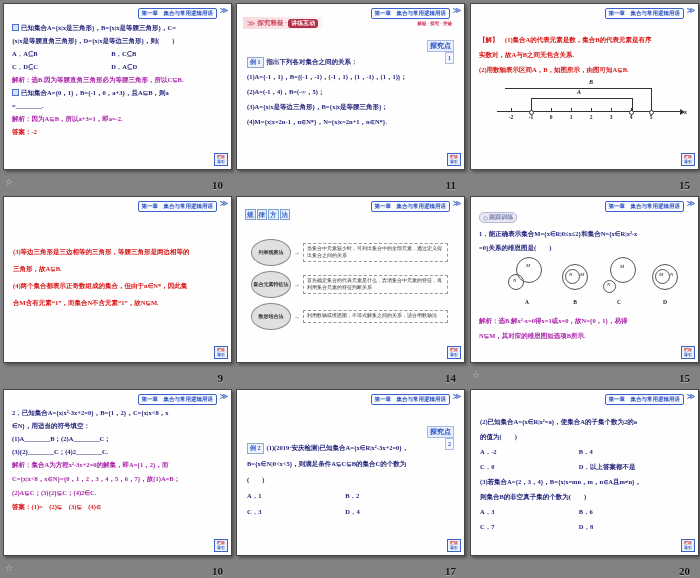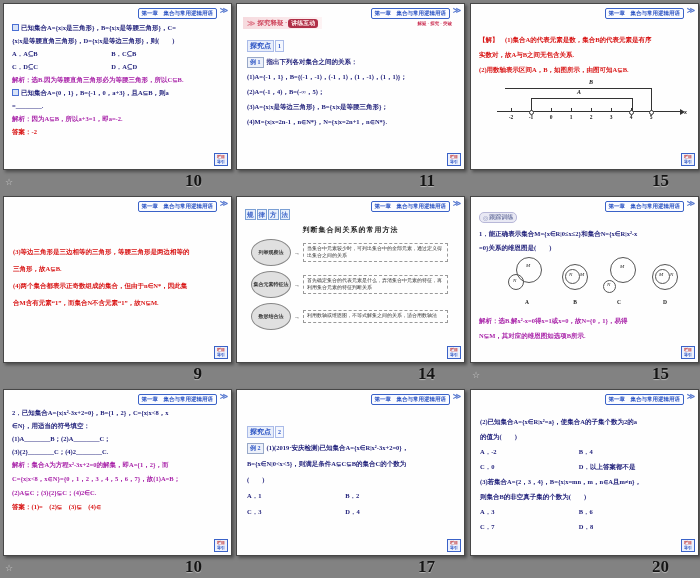--- a/index.html
+++ b/index.html
@@ -1,21 +1,21 @@
 <!DOCTYPE html>
 <html><head>
 <meta charset="utf-8">
 <style>
   html,body{margin:0;padding:0;}
   #canvas{position:relative;width:700px;height:578px;background:#828282;overflow:hidden;
           font-family:"Liberation Serif", serif;}
   .cell{position:absolute;width:233px;height:193px;}
   .slide{position:absolute;left:3px;top:3px;width:227px;height:165px;background:#fefefe;
          border:1px solid #474747;box-shadow:2px 2px 3px rgba(0,0,0,.4);overflow:hidden;}
-  .pagenum{position:absolute;right:31px;bottom:2px;font-weight:bold;font-size:17px;color:#141414;
+  .pagenum{position:absolute;right:10px;bottom:2px;font-weight:bold;font-size:11px;color:#141414;
            text-shadow:0 1px 1px rgba(255,255,255,.45);}
   .wm{position:absolute;left:5px;bottom:6px;font-size:9px;color:#d8d8d8;opacity:.8;}
   
   .hdrbox{position:absolute;top:4px;right:14px;height:9px;line-height:9px;padding:0 3px;
           border:1px solid #3a62c8;border-radius:2px;background:#fbfcff;
           font-size:5.5px;font-weight:bold;color:#2d55c4;white-space:nowrap;}
   .chev{position:absolute;top:2px;right:3px;color:#5577cf;font-size:8px;font-weight:bold;}
   .corner{position:absolute;right:3px;bottom:3px;width:12px;height:11px;border:1px solid #3a62c8;
           background:#eef2fc;font-size:4px;line-height:5px;text-align:center;font-weight:bold;}
   .corner .c1{color:#c03030;} .corner .c2{color:#2d55c4;}
@@ -28,21 +28,21 @@
        margin-right:2px;vertical-align:-0.5px;}
   
   .banner{position:absolute;top:13px;left:6px;height:12px;display:flex;align-items:center;
           background:linear-gradient(90deg,#f6dade,#fdf3f4);padding:0 4px;}
   .banner .bchev{color:#e08090;font-size:8px;font-weight:bold;margin-right:2px;}
   .banner .bt1{color:#d04a60;font-size:6.5px;font-weight:bold;}
   .banner .bbox{background:#b03048;color:#ffecec;border-radius:3px;padding:0 3px;font-size:6px;
                 font-weight:bold;margin-left:1px;}
   .btag{position:absolute;top:17px;right:12px;font-size:4.5px;color:#cc3355;font-weight:bold;}
   
-  .pointrow{position:absolute;left:10px;right:10px;display:flex;align-items:flex-end;}
+  .pointrow{position:absolute;left:10px;right:10px;display:flex;align-items:flex-end;flex-direction:column;}
   .ptlab{color:#2d55c4;font-size:7px;font-weight:bold;background:#e8eefb;border:1px solid #aabbe8;
          padding:0 2px;line-height:10px;}
   .ptnum{color:#2d55c4;font-size:6px;font-weight:bold;border:1px solid #aabbe8;background:#f4f7fe;
          padding:0 2px;line-height:10px;margin-left:1px;}
   .pttitle{flex:1;color:#2d55c4;font-size:7px;font-weight:bold;margin-left:5px;
            border-bottom:1px solid #3a62c8;padding-bottom:2px;}
   .exrow{position:absolute;left:10px;right:10px;display:flex;align-items:center;}
   .exbadge{border:1px solid #98a8c8;background:#edf1fa;color:#2d55c4;font-size:6px;font-weight:bold;
            padding:0 2px;line-height:9px;margin-right:3px;white-space:nowrap;}
   .extext{font-size:6.5px;font-weight:bold;}
@@ -220,21 +220,20 @@
   <div class="cell" style="left:233px;top:193px;">
     <div class="slide">
       <div class="hdrbox">第一章　集合与常用逻辑用语</div>
       <div class="chev">≫</div>
       <div class="rmbadge">
         <span>规</span>
           <span>律</span>
           <span>方</span>
           <span>法</span>
       </div>
-      <div class="rmtitle">判断集合间关系的常用方法</div>
       <div class="rmrows">
         <div class="rmrow">
           <div class="rmoval">列举观察法</div>
           <div class="rmarrow">→</div>
           <div class="rmbox">当集合中元素较少时，可列出集合中的全部元素，通过定义得出集合之间的关系</div>
         </div>
         <div class="rmrow">
           <div class="rmoval">集合元素特征法</div>
           <div class="rmarrow">→</div>
           <div class="rmbox">首先确定集合的代表元素是什么，弄清集合中元素的特征，再利用集合元素的特征判断关系</div>

